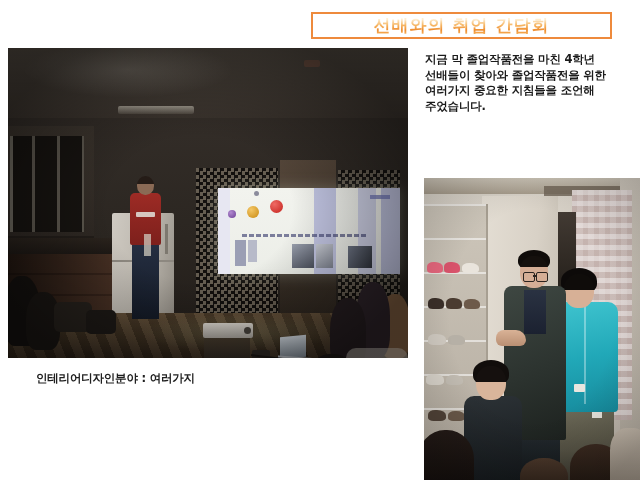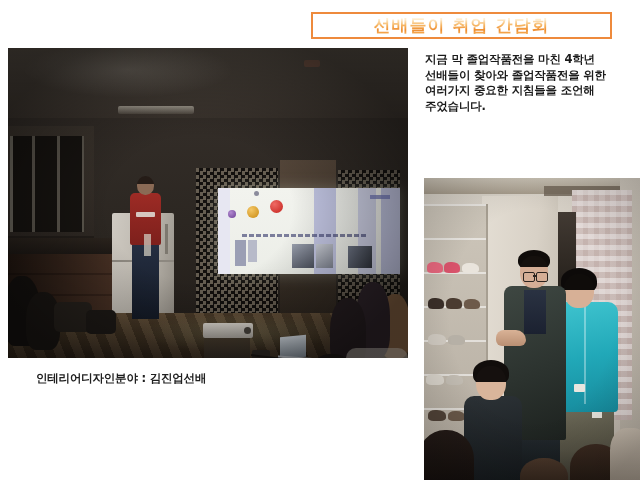--- a/index.html
+++ b/index.html
@@ -455,21 +455,21 @@
     font-weight: bold;
     color: #202020;
     letter-spacing: -0.2px;
     white-space: nowrap;
   }
 </style>
 </head>
 <body>
 
 <div id="title-banner">
-  <span id="title-text">선배들이 취업 간담회</span>
+  <span id="title-text">선배와의 취업 간담회</span>
 </div>
 
 <div id="description-block">지금 막 졸업작품전을 마친 4학년 선배들이 찾아와 졸업작품전을 위한 여러가지 중요한 지침들을 조언해 주었습니다.</div>
 
 <div class="photo" id="photo-seminar-room">
   <div class="ph-layer" id="room-ceiling"></div>
   <div class="ph-layer" id="ceiling-vent"></div>
   <div class="ph-layer" id="ceiling-light"></div>
   <div class="ph-layer" id="room-wall-back"></div>
   <div class="ph-layer" id="wall-left-panel"></div>
@@ -583,13 +583,13 @@
   <div class="ph-layer" id="seated-boy-head"></div>
 
   <div class="ph-layer" id="fg-person-1"></div>
   <div class="ph-layer" id="fg-person-2"></div>
   <div class="ph-layer" id="fg-person-3"></div>
   <div class="ph-layer" id="fg-person-4"></div>
 
   <div class="ph-layer" id="hall-vignette"></div>
 </div>
 
-<div id="caption-interior">인테리어디자인분야 : 김진업선배</div>
+<div id="caption-interior">인테리어디자인분야 : 여러가지</div>
 
 </body></html>

